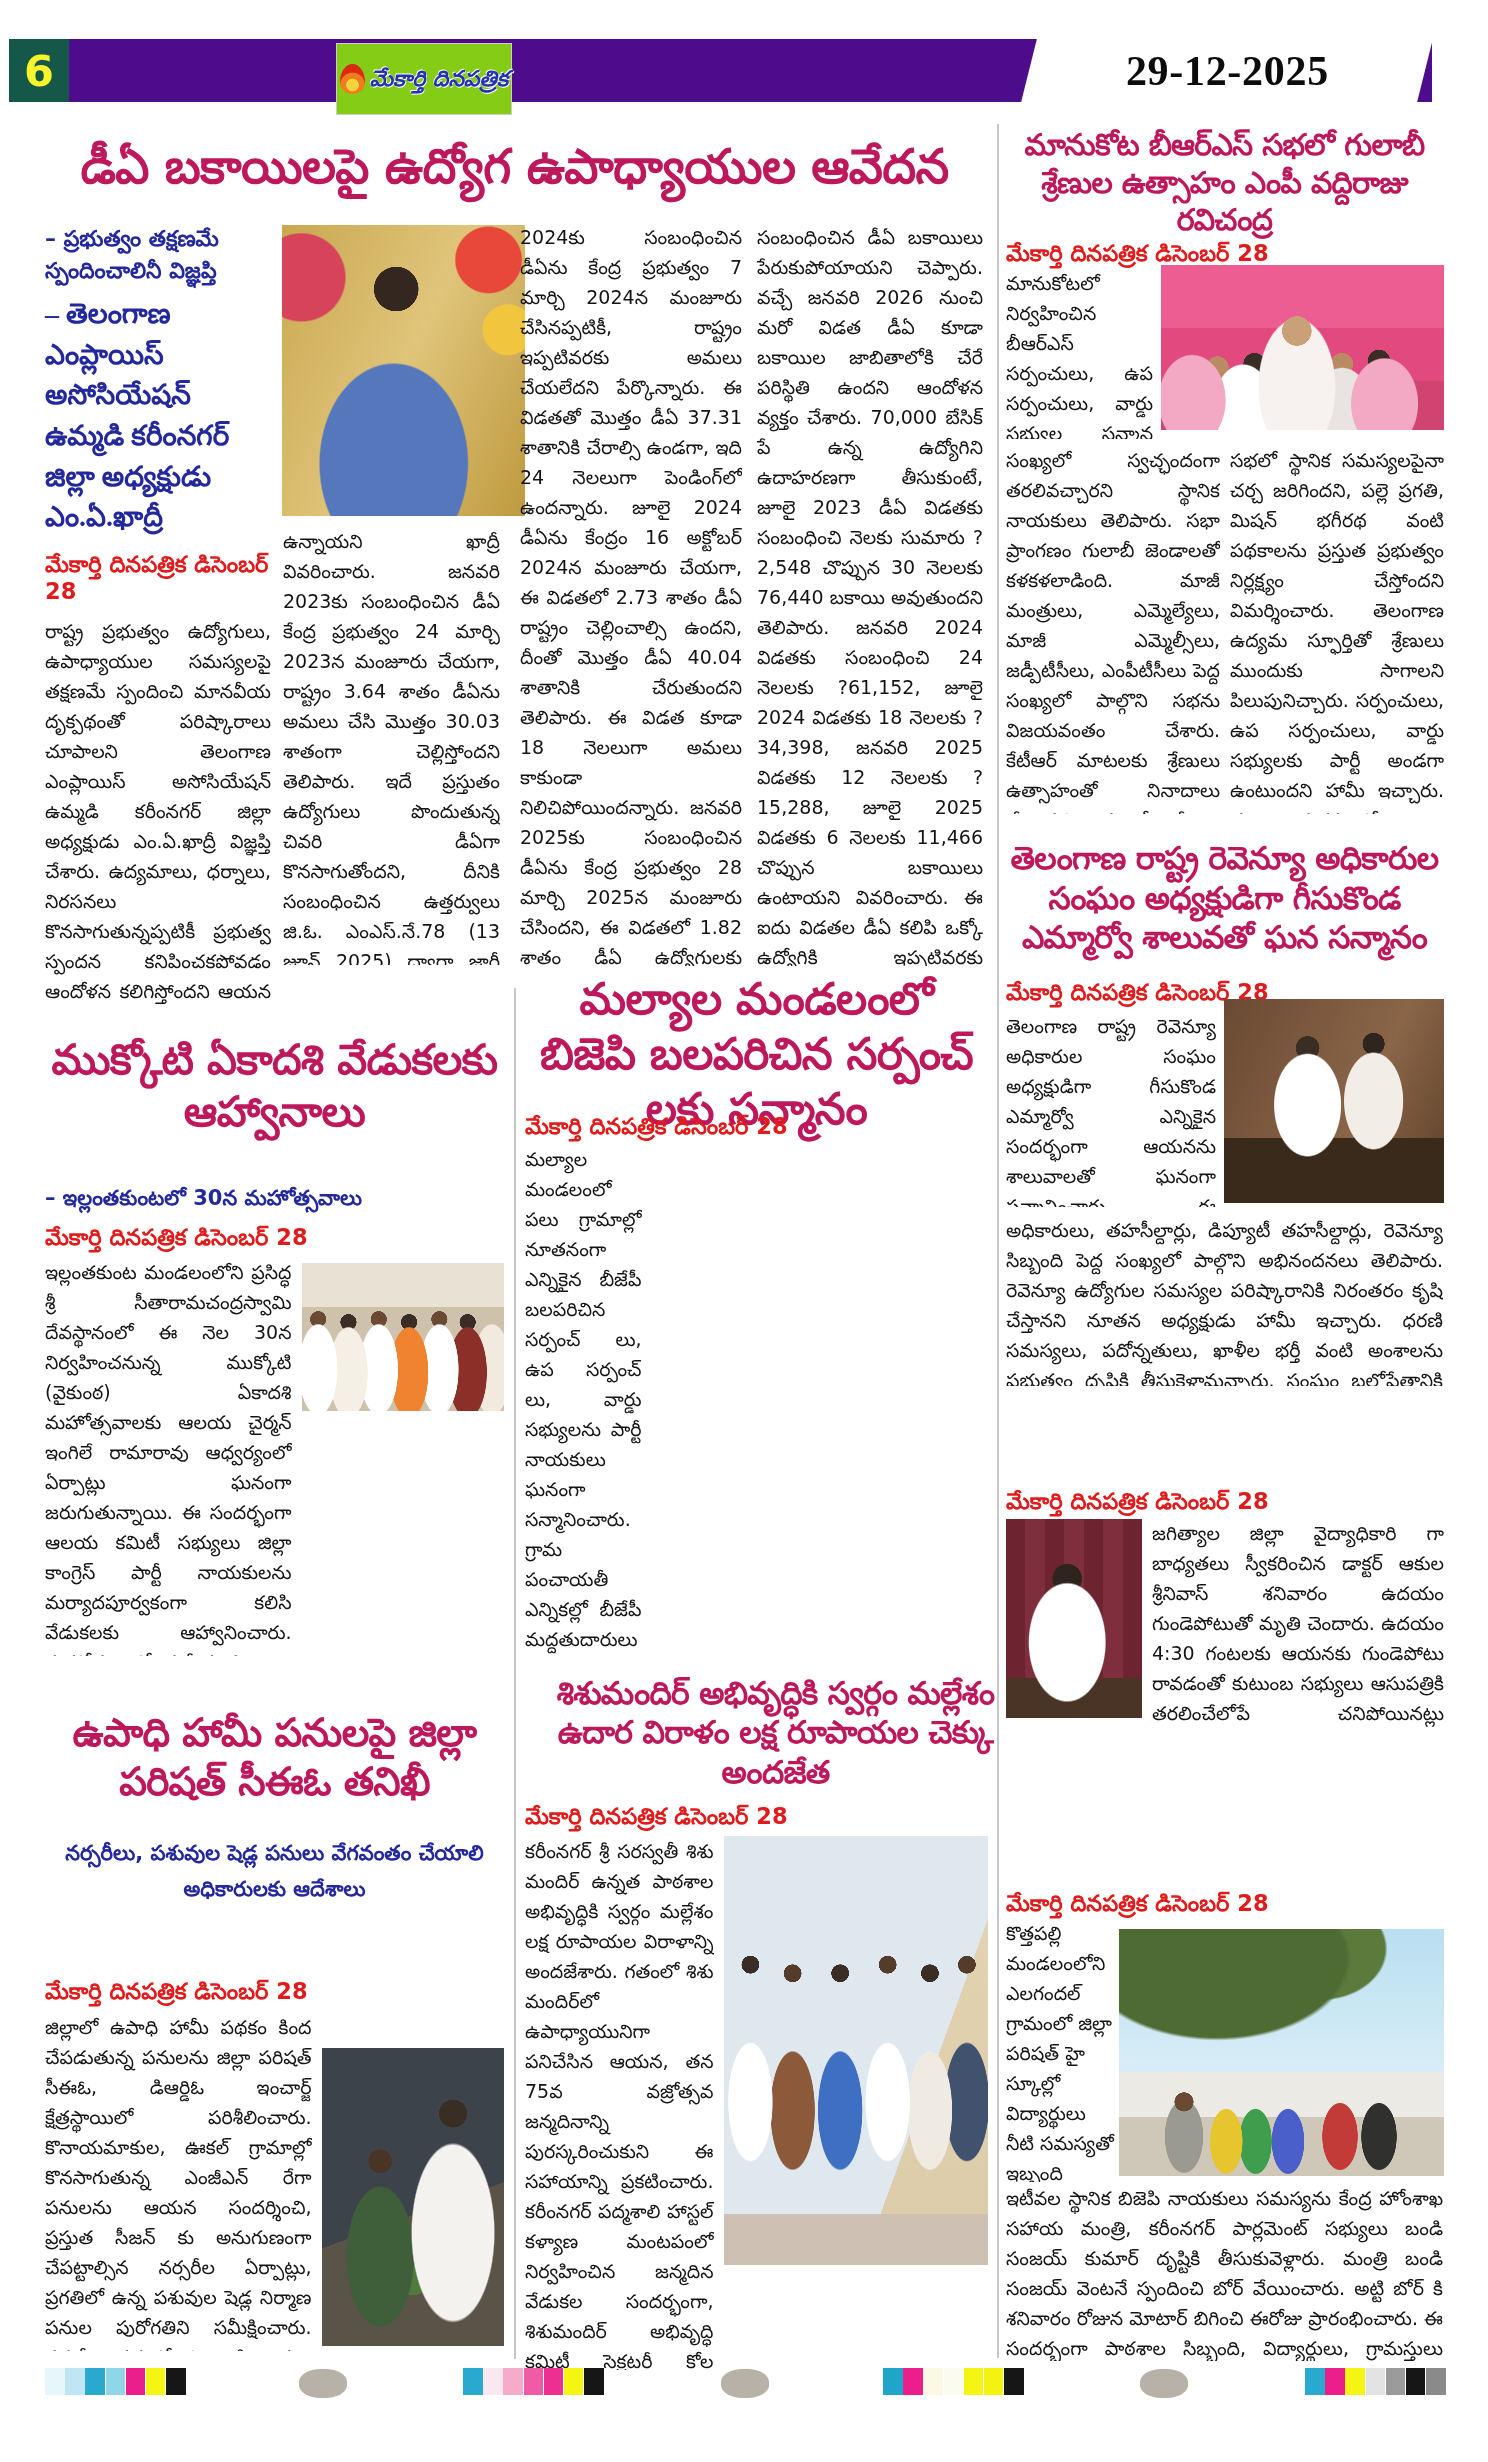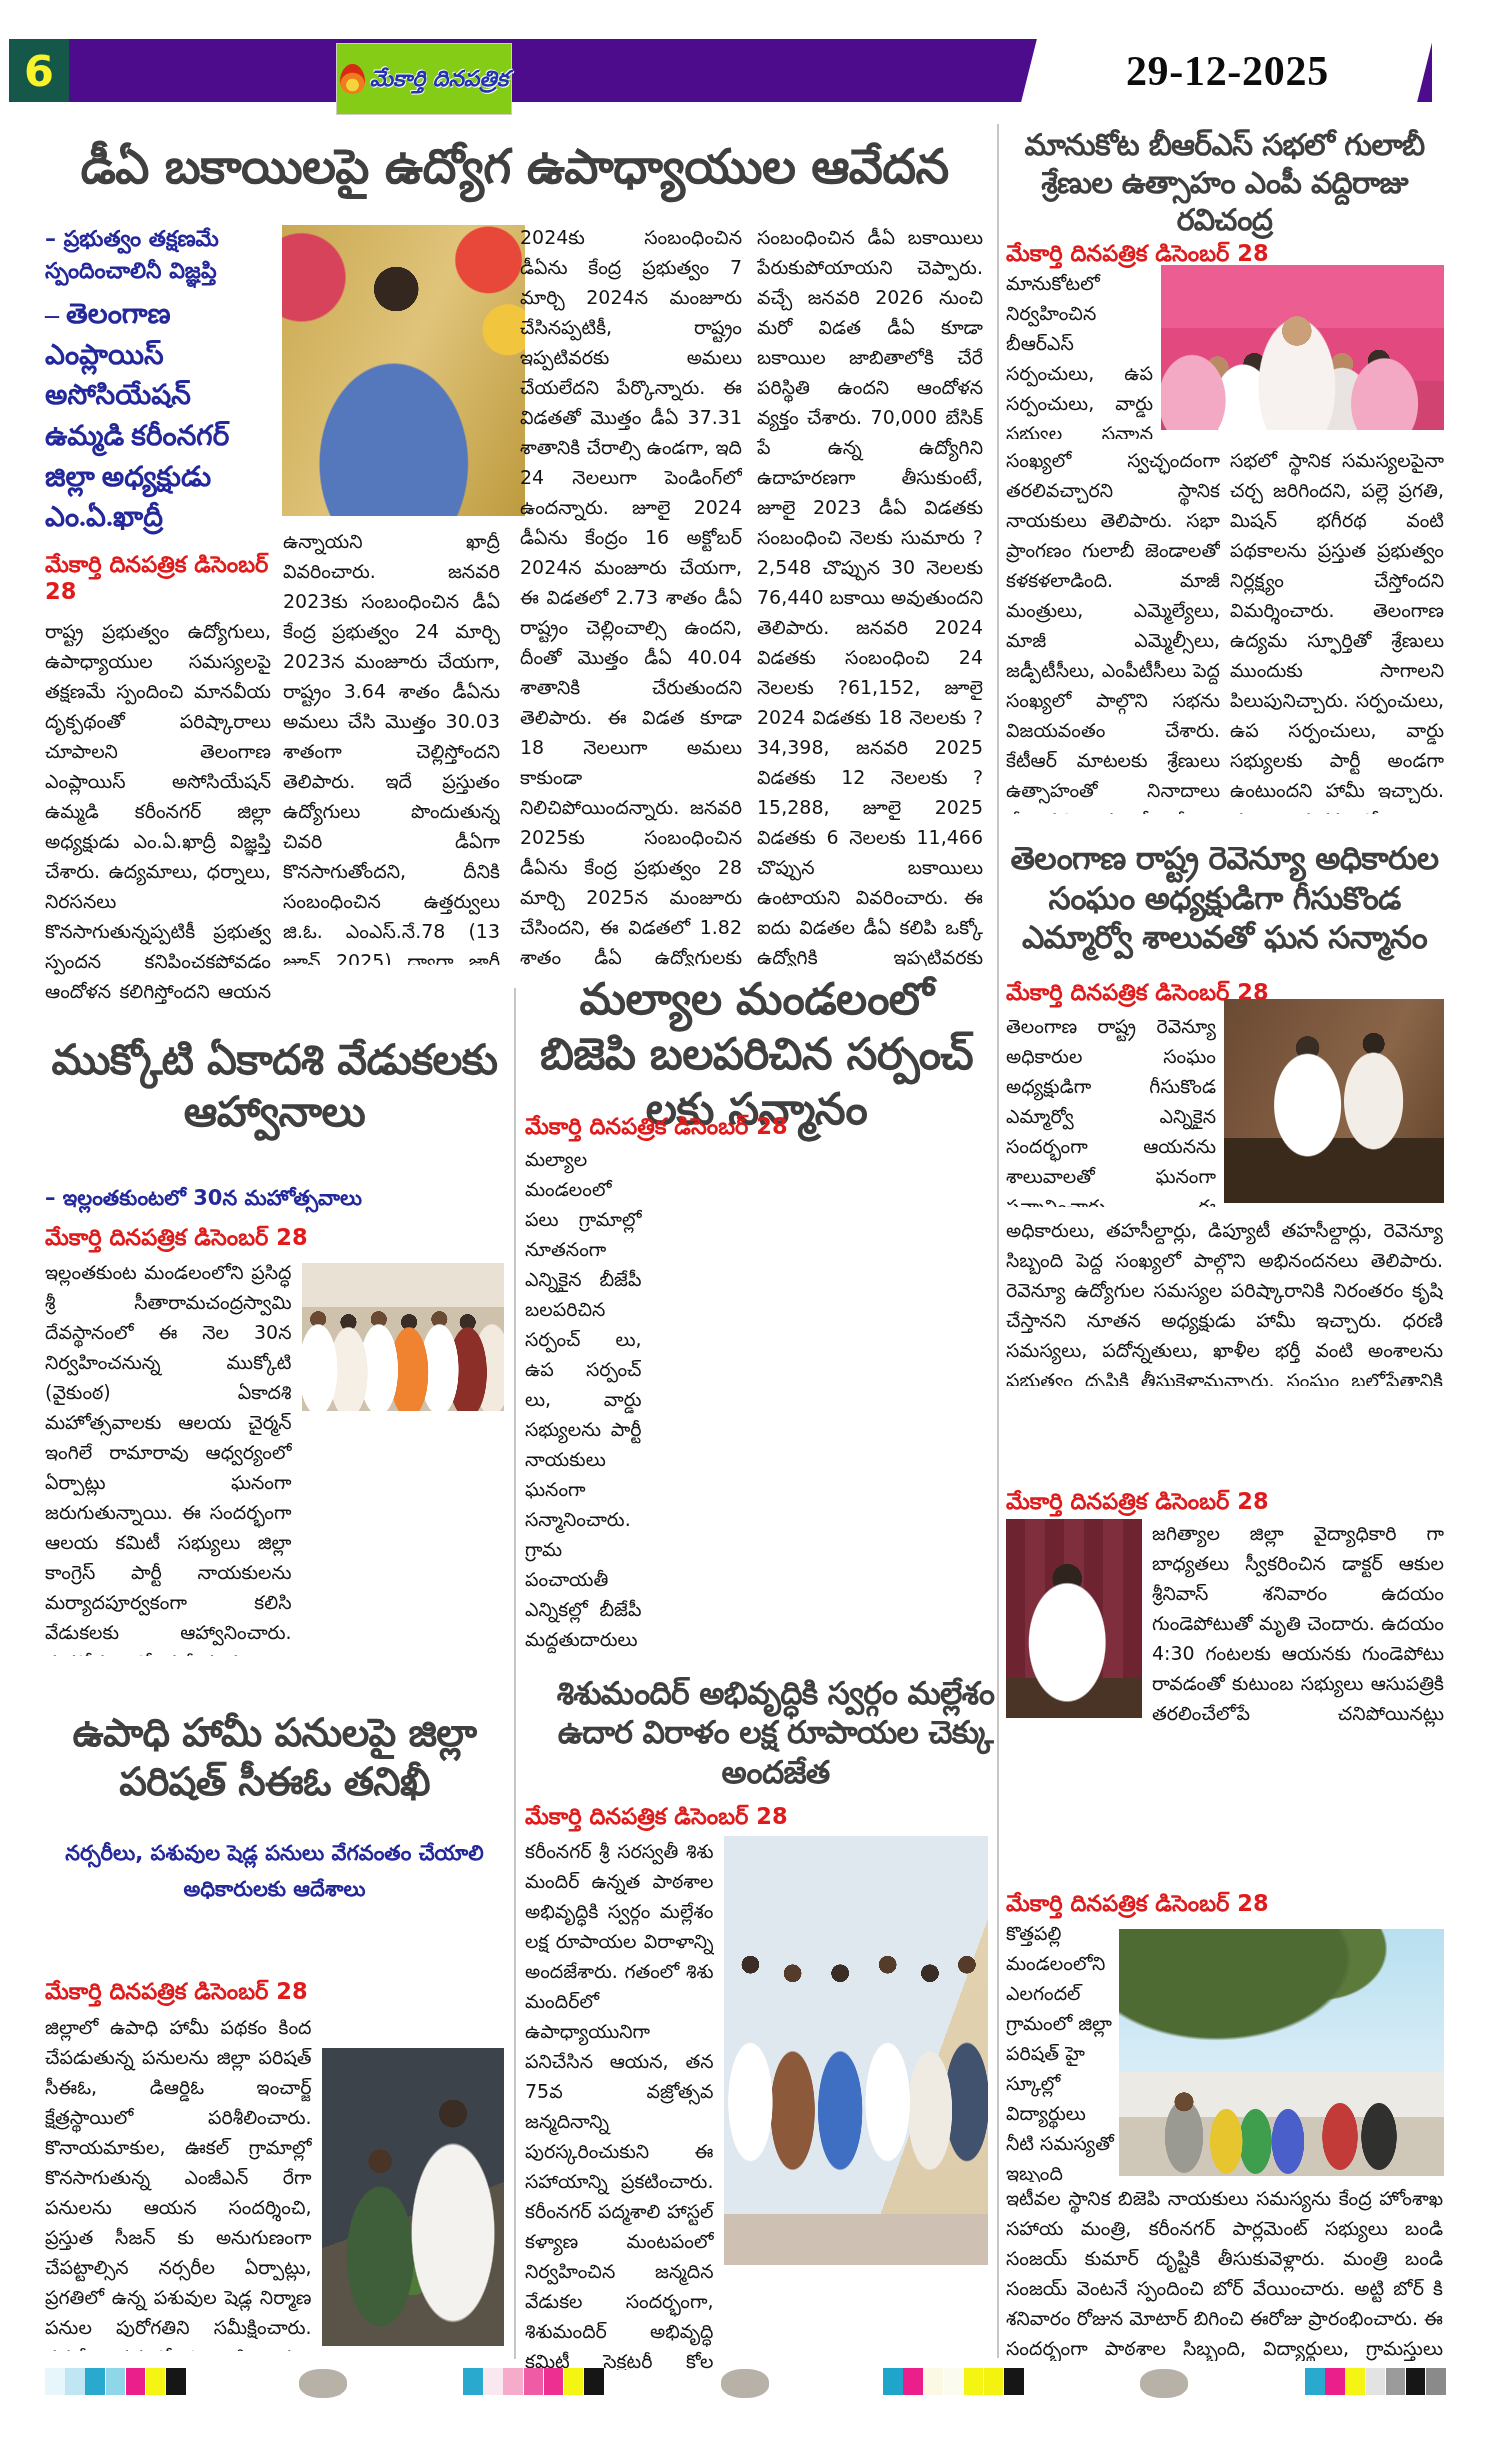--- a/index.html
+++ b/index.html
@@ -20,21 +20,21 @@
             text-shadow:0.7px 0.7px 0 #fff,-0.7px -0.7px 0 #fff;}
   .datepanel{left:1029px;top:39px;width:396px;height:63px;background:#ffffff;
              transform:skewX(-14deg);display:flex;align-items:center;justify-content:center;}
   .datepanel .inner{transform:skewX(14deg);font-family:"Liberation Serif","DejaVu Serif",serif;
                     font-size:42px;font-weight:900;letter-spacing:0.7px;color:#0c0c0c;}
 
   
   .vrule{width:1.5px;background:#c6c6c6;}
 
   
-  .headline{font-weight:900;color:#404040;text-align:center;letter-spacing:-0.7px;
+  .headline{font-weight:900;color:#be185d;text-align:center;letter-spacing:-0.7px;
             display:flex;align-items:center;justify-content:center;line-height:1.25;}
   .bullet{color:#23289c;font-weight:700;line-height:1.45;}
   .dateline{color:#e11b1b;font-weight:700;font-size:22.5px;line-height:1.2;}
   .bodytext{font-size:19px;line-height:1.58;text-align:justify;color:#141414;overflow:hidden;}
 
   
   .ph{overflow:hidden;}
   .ph-speaker{background:
     radial-gradient(circle 22.5px at 47% 22%, #33271f 98%, transparent),
     radial-gradient(ellipse 75px 101px at 46% 82%, #5577bb 98%, transparent),

